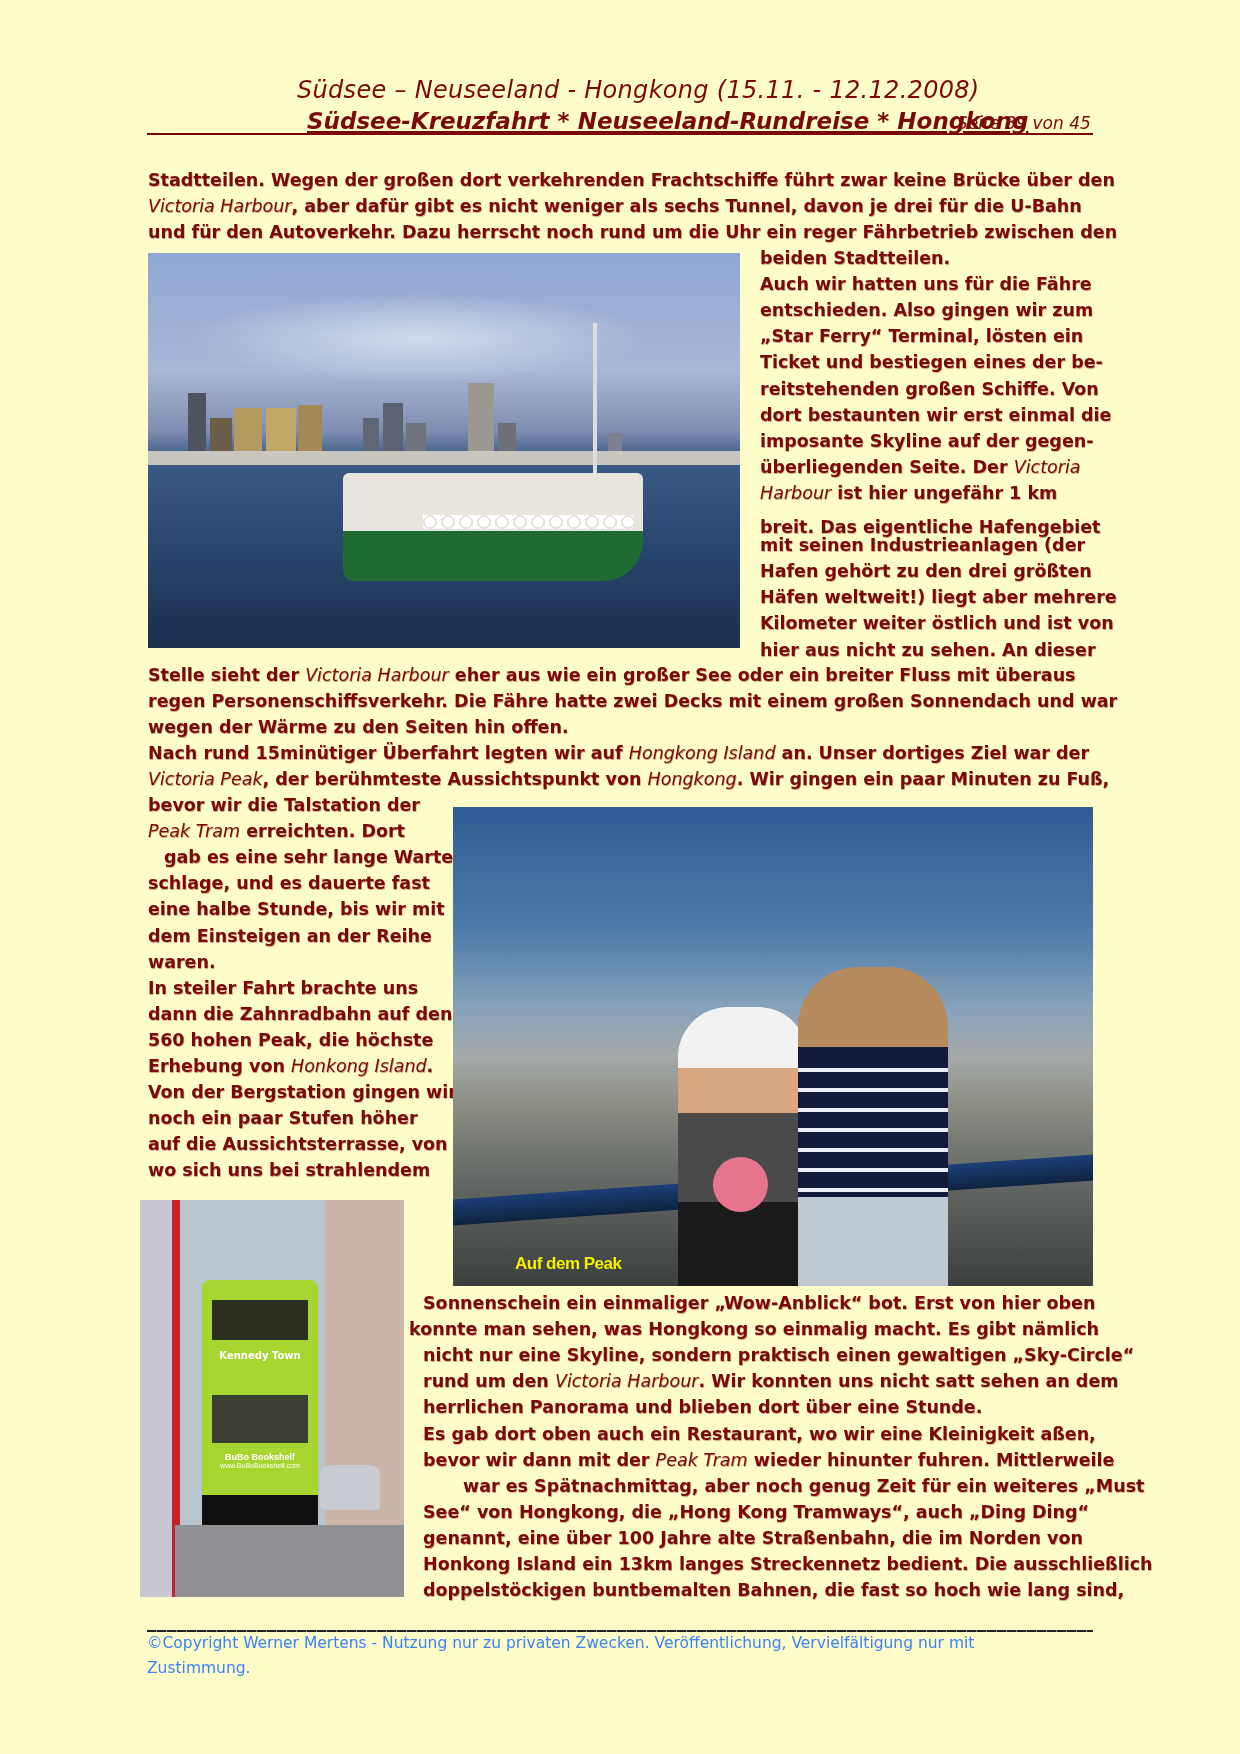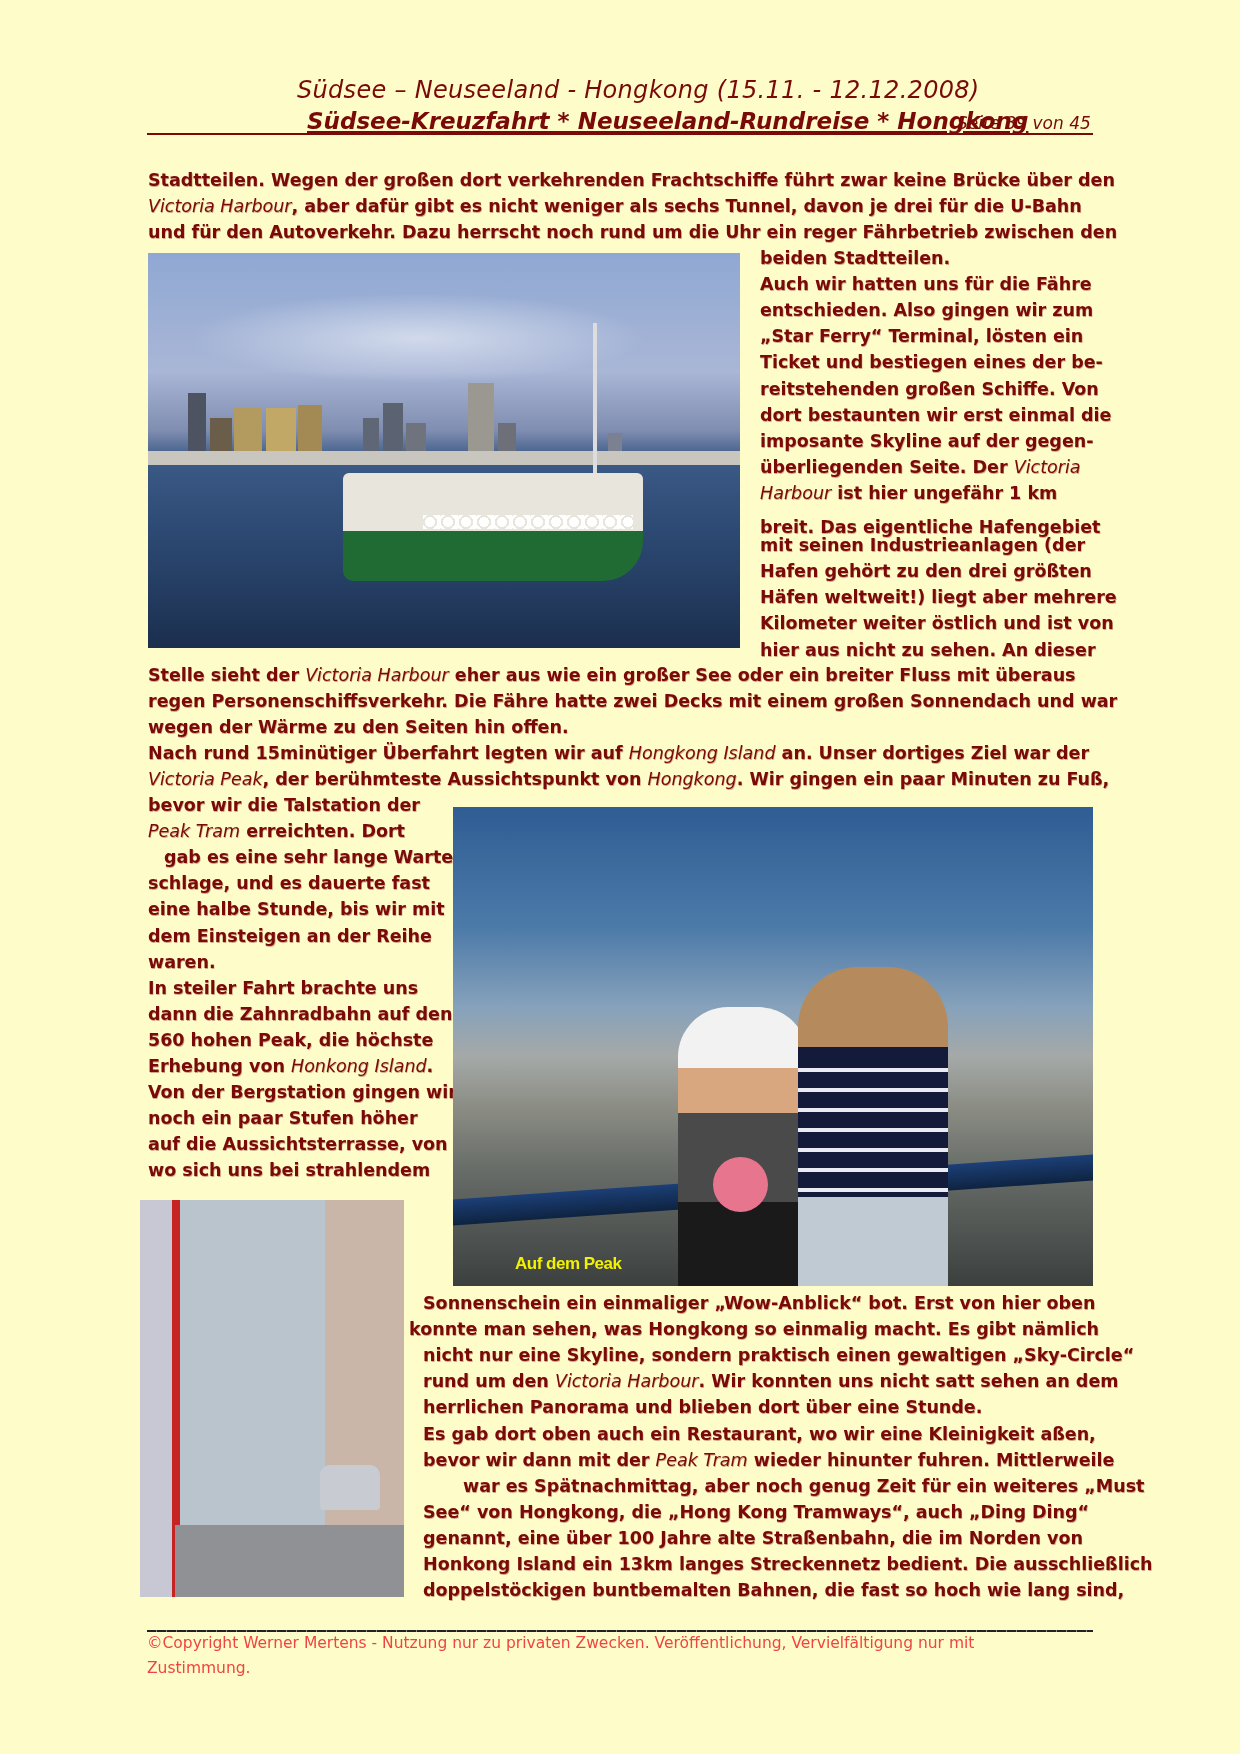--- a/index.html
+++ b/index.html
@@ -51,21 +51,21 @@
   #tram .body { position:absolute; left: 62px; top: 80px; width: 116px; height: 245px; background: #a8d631; border-radius: 8px 8px 0 0; }
   #tram .body .win1 { position:absolute; left: 10px; top: 20px; width: 96px; height: 40px; background: #2a2f22; }
   #tram .body .sign { position:absolute; left: 10px; top: 70px; width: 96px; height: 16px; color:#fff; font-size: 10px; font-family:"DejaVu Sans",sans-serif; text-align:center; font-weight:bold; }
   #tram .body .win2 { position:absolute; left: 10px; top: 115px; width: 96px; height: 48px; background: #3a3d31; }
   #tram .body .ad { position:absolute; left: 8px; top: 172px; width: 100px; font-size: 9px; color: #fff; font-family:"Liberation Sans",sans-serif; font-weight: bold; text-align:center; }
   #tram .body .base { position:absolute; left: 0; top: 215px; width: 116px; height: 30px; background: #111; }
   #tram .road { position:absolute; left: 35px; top: 325px; width: 229px; height: 72px; background: #8f9194; }
   #tram .car { position:absolute; left: 180px; top: 265px; width: 60px; height: 45px; background: #c8ccd2; border-radius: 10px 10px 4px 4px; }
   .foot-rule { position: absolute; left: 147px; top: 1630px; width: 946px; height: 2px;
     background: repeating-linear-gradient(90deg, #222 0 9px, #888 9px 10px); }
-  .foot { position: absolute; left: 147px; font-size: 15.5px; color: #ef4444; white-space: nowrap; }
+  .foot { position: absolute; left: 147px; font-size: 15.5px; color: #3b82f6; white-space: nowrap; }
 </style>
 </head>
 <body>
 
 <div>
   <div class="hdr hdr1">Südsee – Neuseeland - Hongkong  (15.11. - 12.12.2008)</div>
   <div class="hdr hdr2" style="text-decoration: underline;">Südsee-Kreuzfahrt * Neuseeland-Rundreise * Hongkong</div>
   <div class="hdr hdr-page">Seite 39 von 45</div>
   <div class="hdr-rule"></div>
 </div>
@@ -155,17 +155,27 @@
     </div>
   <div class="man">
       <div class="stripes"></div>
     </div>
   <div class="caption">Auf dem Peak</div>
 </div>
 
 <div class="img" id="tram" title="Doppelstöckige Straßenbahn Hongkong">
   <div class="road"></div>
   <div class="car"></div>
+  <div class="body">
+    <div class="win1"></div>
+    <div class="sign">Kennedy Town</div>
+    <div class="win2"></div>
+    <div class="ad">
+      <div>BuBo Bookshelf</div>
+      <div style="font-size:7px;font-weight:normal">www.BuBoBookshelf.com</div>
+    </div>
+    <div class="base"></div>
+  </div>
 </div>
 
 <div class="foot-rule"></div>
 <div class="foot" style="top:1634px">©Copyright Werner Mertens - Nutzung nur zu privaten Zwecken.  Veröffentlichung, Vervielfältigung nur mit</div>
 <div class="foot" style="top:1659px">Zustimmung.</div>
 
 </body></html>

